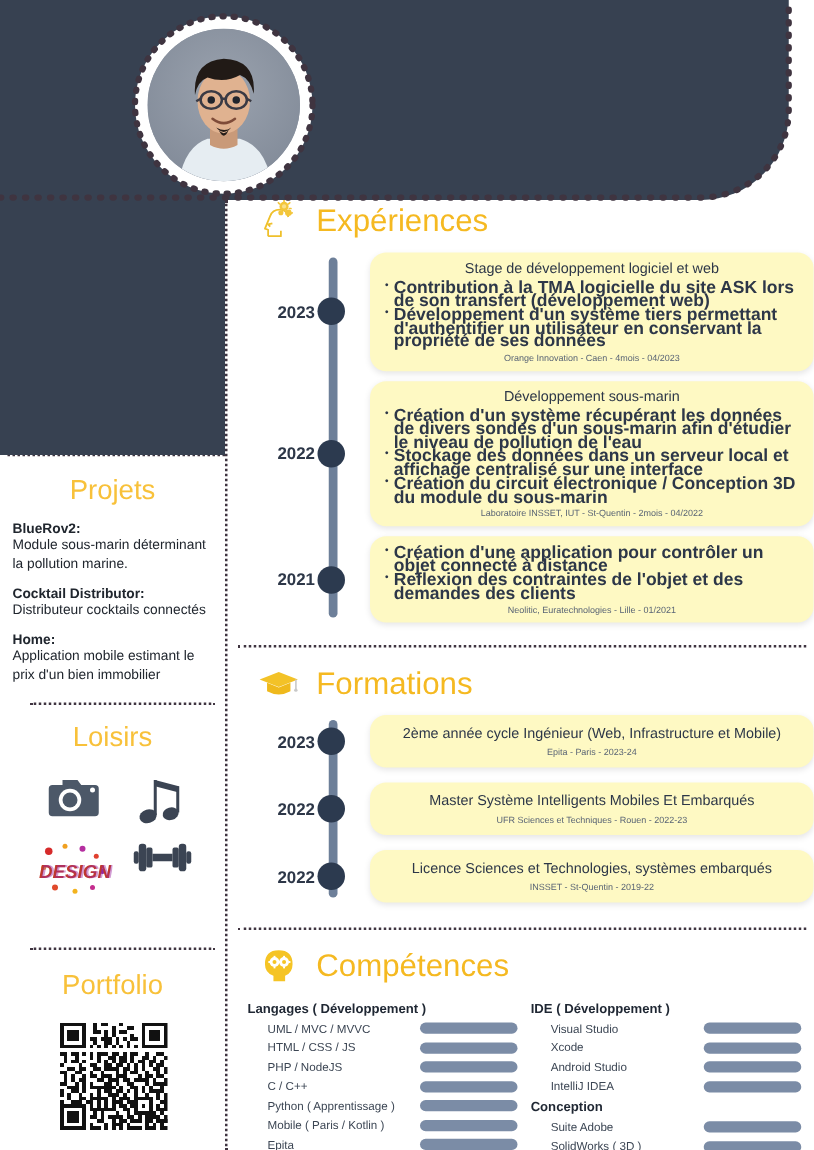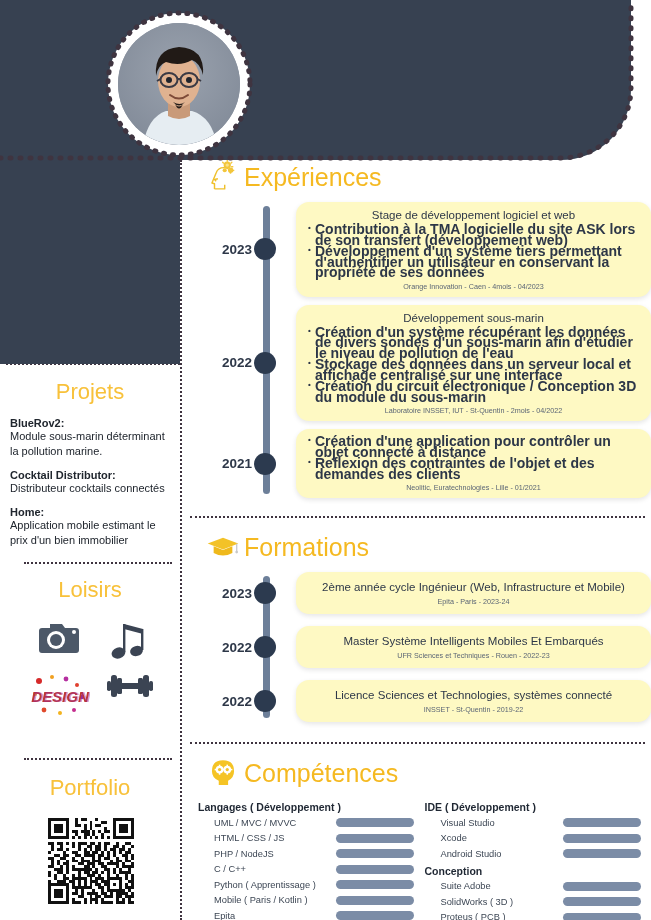--- a/index.html
+++ b/index.html
@@ -120,21 +120,21 @@
     width: 140px;
   }
   .loisir-row { display: flex; justify-content: space-around; align-items: flex-start; height: 52px; }
 
   
   .qr { position: absolute; left: 48px; top: 818px; }
 
   
   .main { position: absolute; left: 190px; top: 160px; width: 461px; }
   .sec-head {
-    display: flex; align-items: center; gap: 4px;
+    display: flex; align-items: center; gap: 13px;
     padding-left: 16px;
   }
   .sec-title {
     color: #f5b921;
     font-size: 25px;
     font-weight: 400;
   }
   .sec-icon { width: 34px; height: 34px; flex: none; }
 
   
@@ -539,21 +539,21 @@
         <div class="card" style="padding:9px 12px 8px 12px;">
           <div class="card-title">Master Système Intelligents Mobiles Et Embarqués</div>
           <div class="card-meta">UFR Sciences et Techniques - Rouen - 2022-23</div>
         </div>
       </div>
 
       <div class="tl-row">
         <div class="tl-year">2022</div>
         <div class="tl-dot"></div>
         <div class="card" style="padding:9px 12px 8px 12px;">
-          <div class="card-title">Licence Sciences et Technologies, systèmes connecté</div>
+          <div class="card-title">Licence Sciences et Technologies, systèmes embarqués</div>
           <div class="card-meta">INSSET - St-Quentin - 2019-22</div>
         </div>
       </div>
     </div>
 
     <div class="hsep" style="position:relative;left:0;top:12px;width:455px;"></div>
 
     <div class="sec-head" style="margin-top:24px;">
       <svg class="sec-icon" viewBox="0 0 40 40">
         <path d="M20 5 Q33 5 33 18 Q33 26 26 29 L26 34 L15 34 L15 29 Q7 26 7 18 Q7 5 20 5 Z" fill="#f5c425"></path>
@@ -625,20 +625,24 @@
           <span class="bar-bg"><span class="bar-fill" style="width:92%"></span></span>
         </div>
         <div class="skill-row">
           <span class="skill-name">Xcode</span>
           <span class="bar-bg"><span class="bar-fill" style="width:62%"></span></span>
         </div>
         <div class="skill-row">
           <span class="skill-name">Android Studio</span>
           <span class="bar-bg"><span class="bar-fill" style="width:75%"></span></span>
         </div>
+        <div class="skill-row">
+          <span class="skill-name">IntelliJ IDEA</span>
+          <span class="bar-bg"><span class="bar-fill" style="width:52%"></span></span>
+        </div>
 
         <div class="skill-cat">Conception</div>
         <div class="skill-row">
           <span class="skill-name">Suite Adobe</span>
           <span class="bar-bg"><span class="bar-fill" style="width:52%"></span></span>
         </div>
         <div class="skill-row">
           <span class="skill-name">SolidWorks ( 3D )</span>
           <span class="bar-bg"><span class="bar-fill" style="width:75%"></span></span>
         </div>

